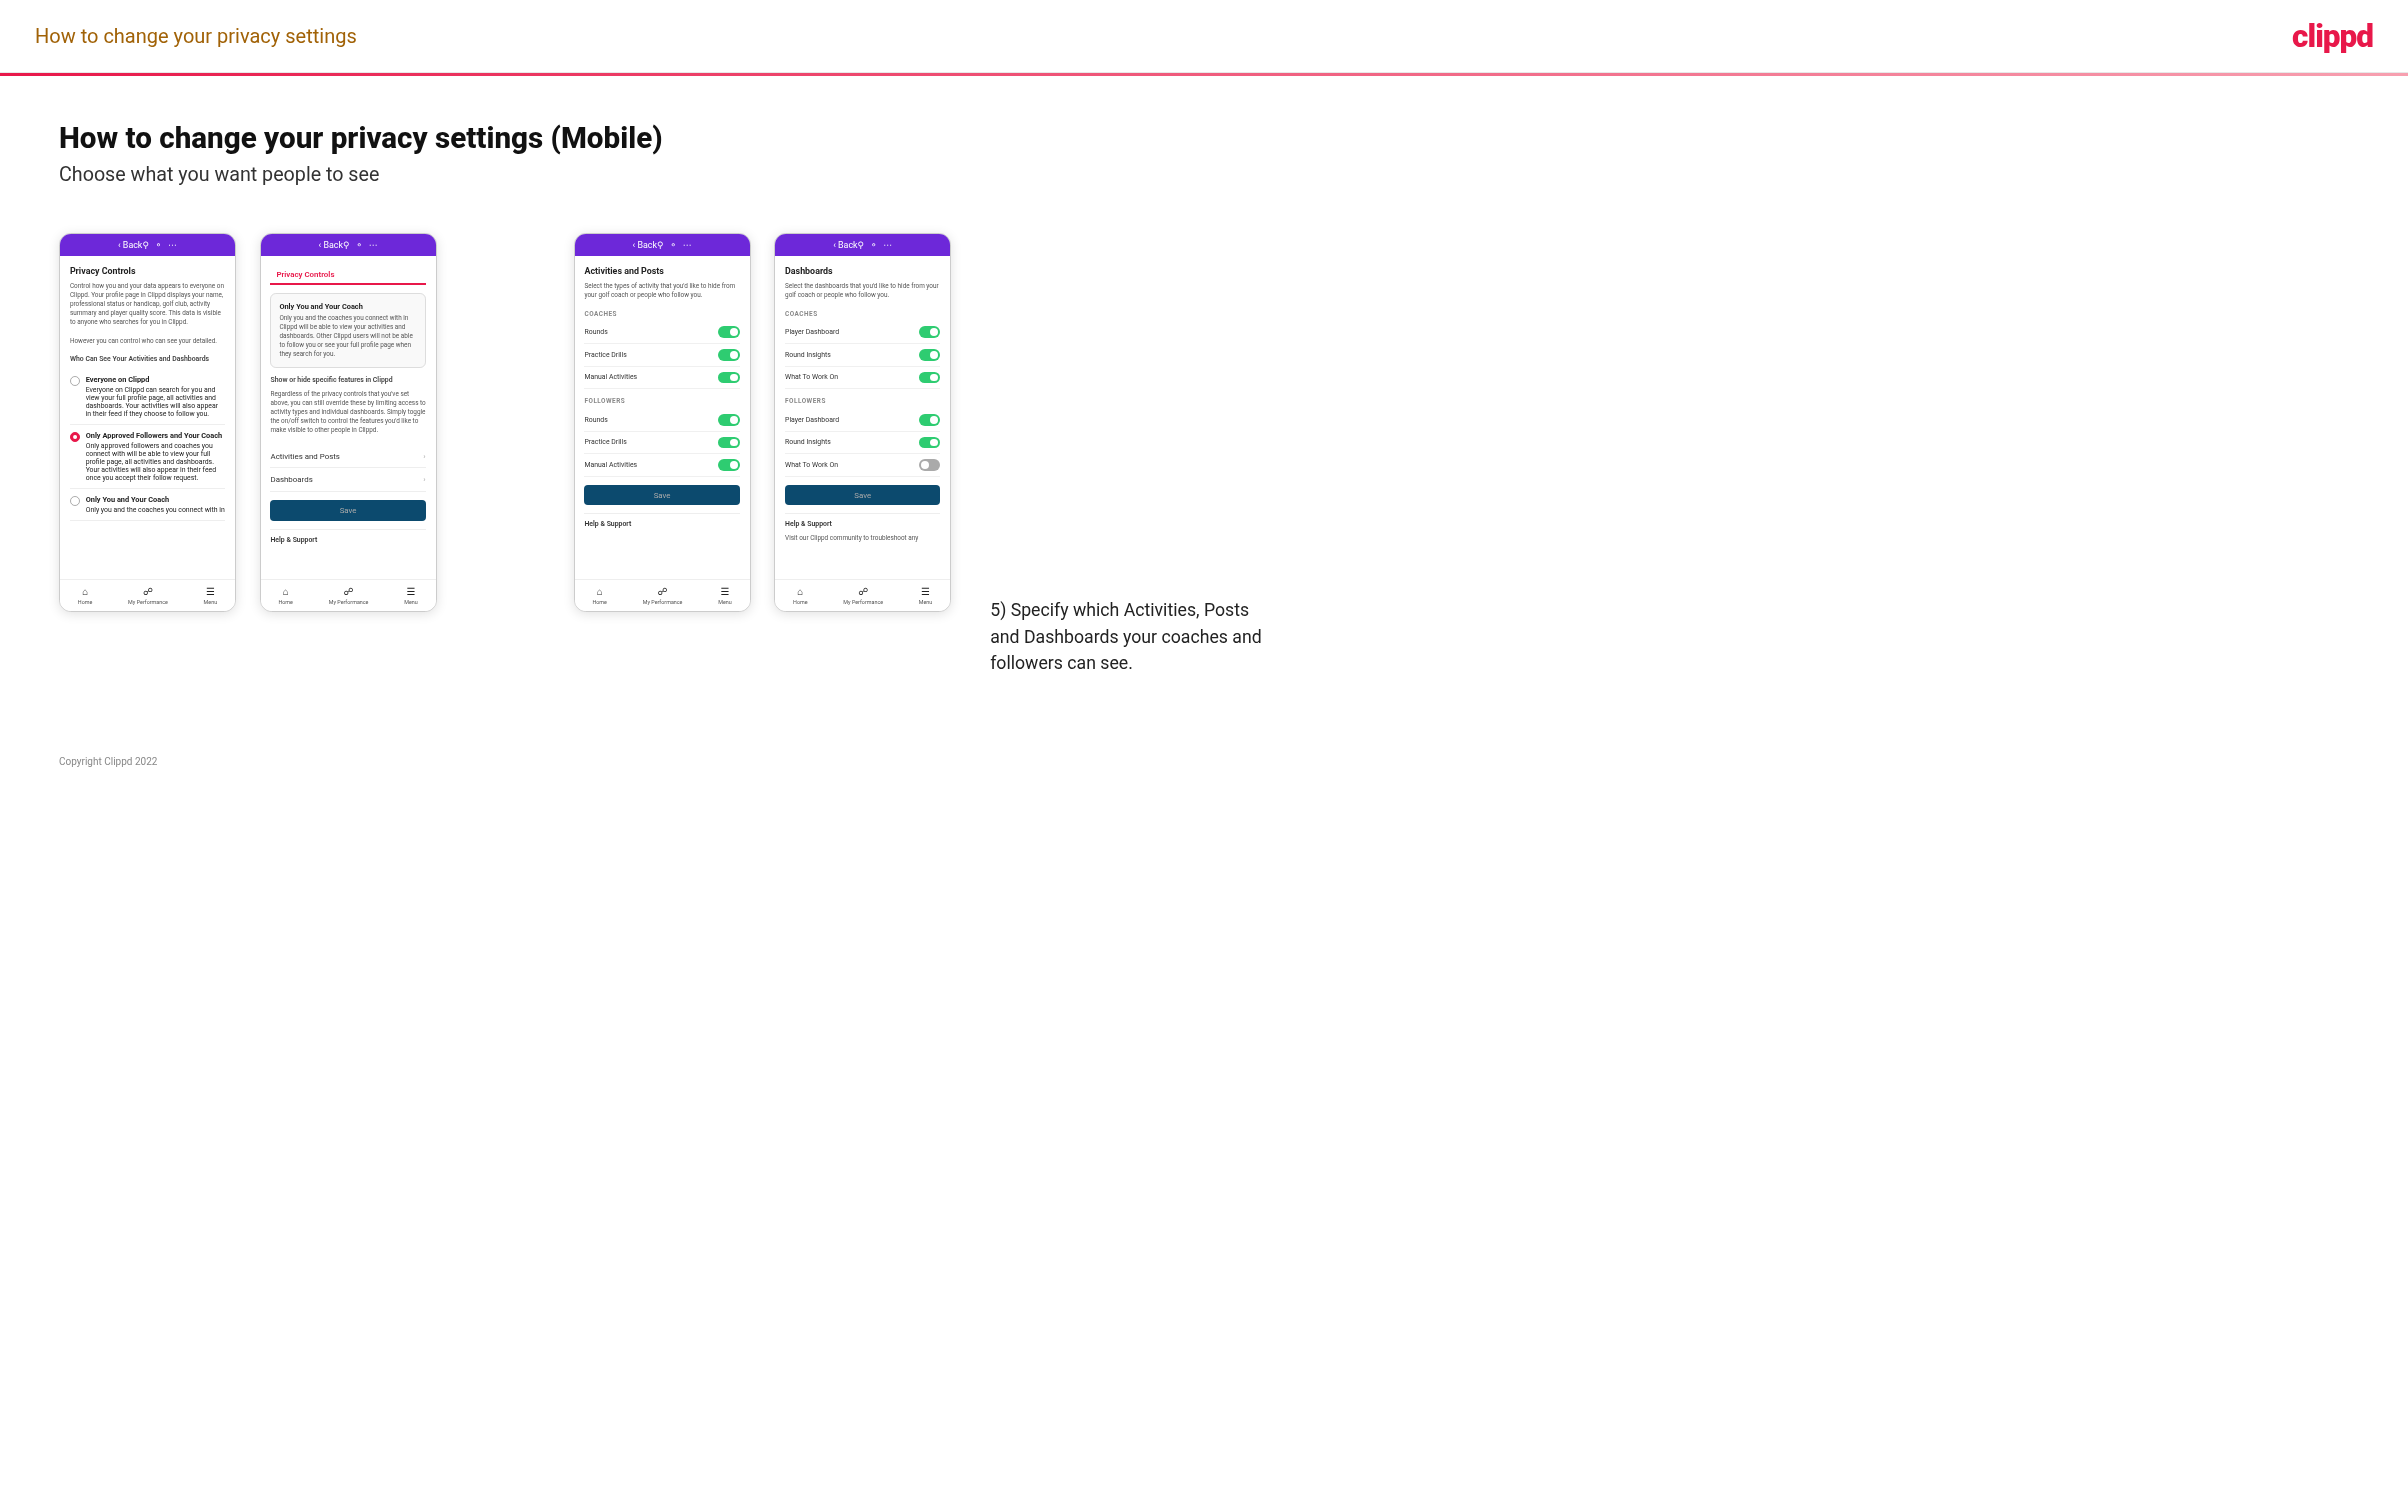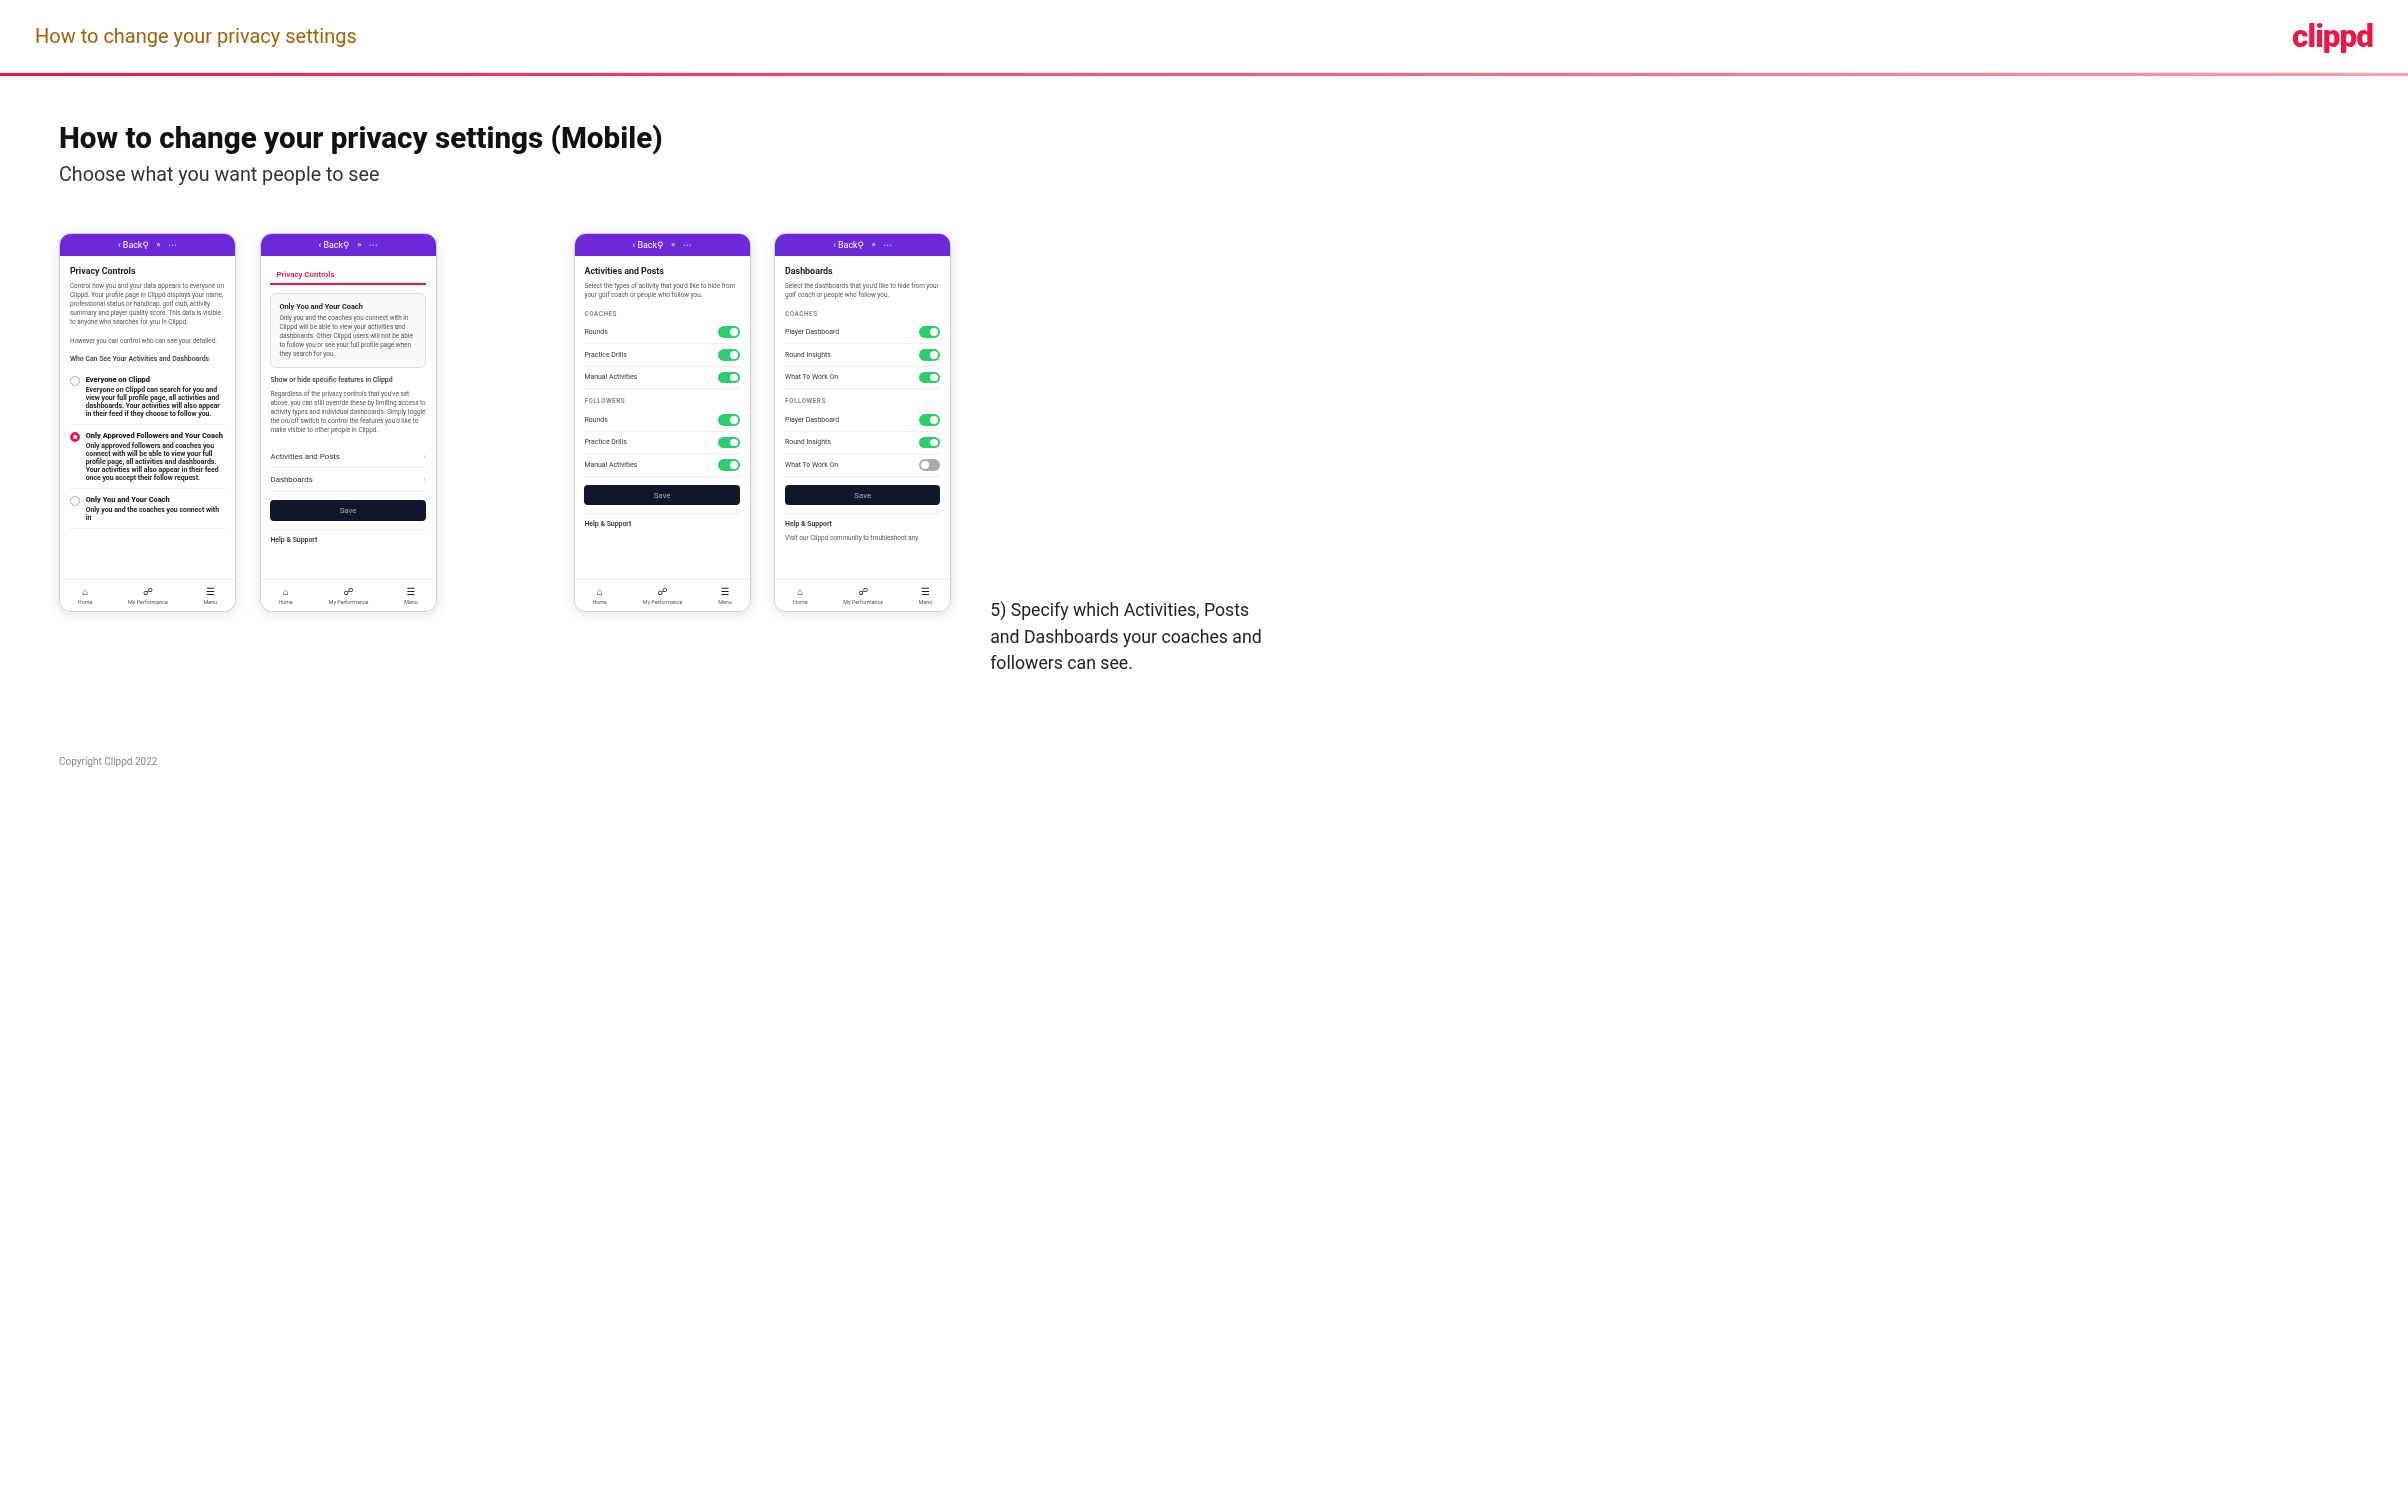--- a/index.html
+++ b/index.html
@@ -117,21 +117,20 @@
       margin-bottom: 5.9px;
     }
 
     
     .radio-option {
       display: flex;
       align-items: flex-start;
       gap: 5.9px;
       padding: 5.9px 0;
       border-bottom: 1px solid #eee;
-      font-weight: bold;
     }
     .radio-dot {
       width: 9.9px;
       height: 9.9px;
       border-radius: 50%;
       border: 1.5px solid #aaa;
       margin-top: 1px;
       flex-shrink: 0;
     }
     .radio-dot.selected {
@@ -256,21 +255,21 @@
     .info-box-text {
       font-size: 6.4px;
       color: #555;
       line-height: 1.4;
     }
 
     
     .save-btn-phone {
       width: 100%;
       padding: 5.9px;
-      background: #0f172a;
+      background: #0c4a6e;
       border: none;
       border-radius: 3.9px;
       font-size: 7.9px;
       color: #aaa;
       text-align: center;
       margin: 7.9px 0;
     }
 
     
     .help-section {

